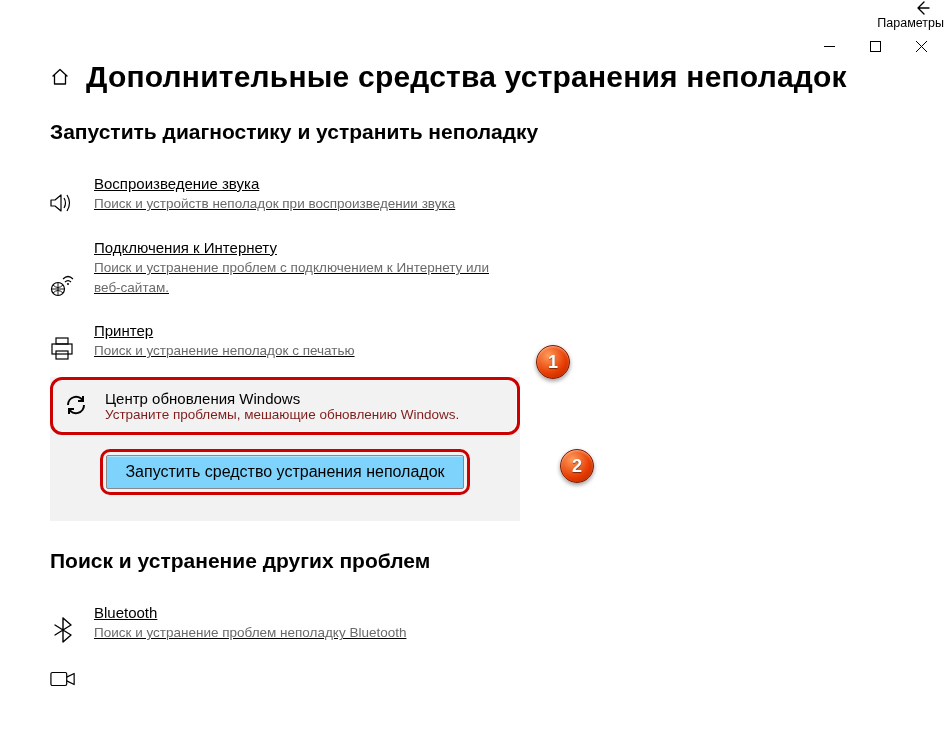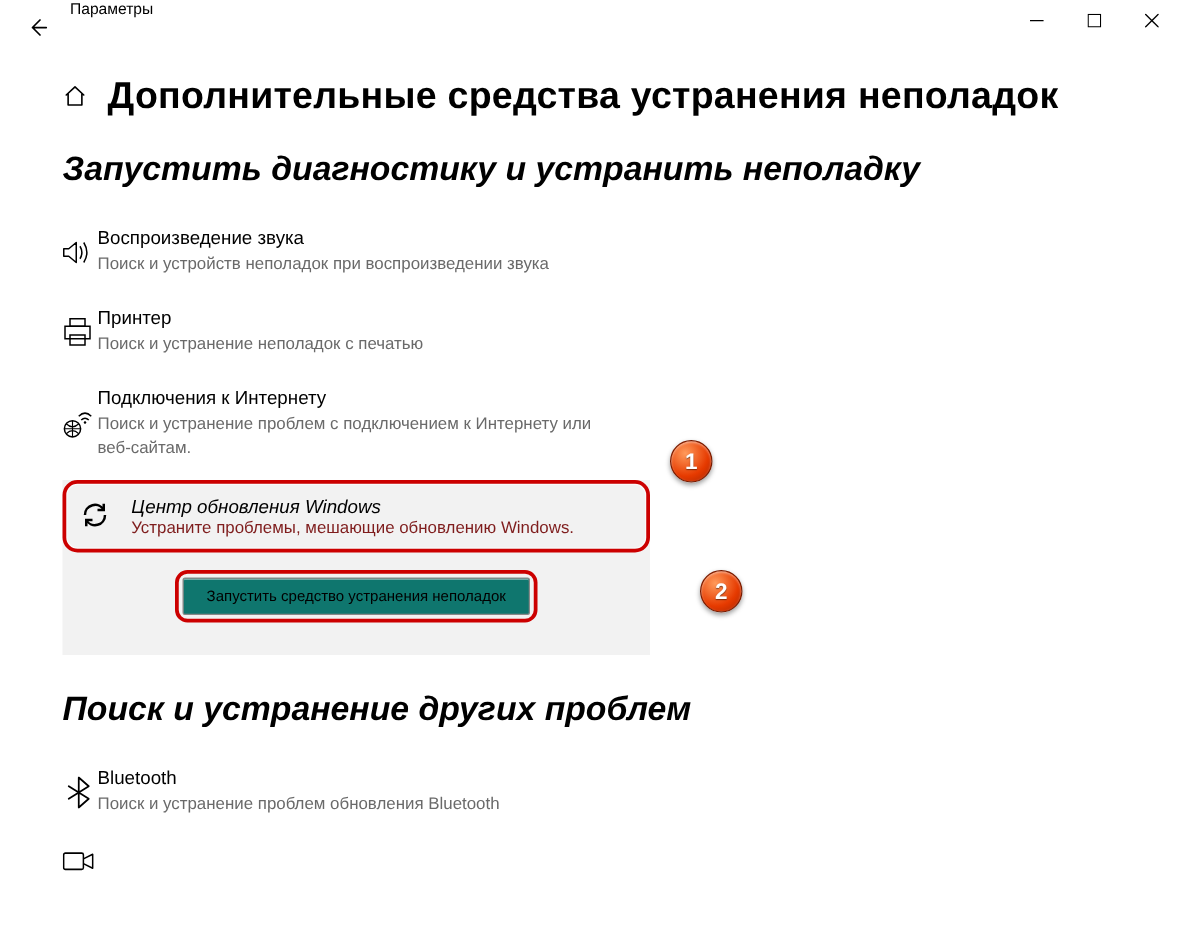--- a/index.html
+++ b/index.html
@@ -6,23 +6,24 @@
   html, body {
     margin: 0; padding: 0;
     width: 944px; height: 755px;
     font-family: "Segoe UI", Tahoma, sans-serif;
     background: #ffffff;
     color: #000;
     overflow: hidden;
   }
   .titlebar {
     display: flex;
-    align-items: flex-start;
+    align-items: flex-end;
     height: 44px;
     padding-left: 8px;
+    flex-direction: column;
   }
   .titlebar .back {
     width: 44px; height: 44px;
     display: flex; align-items: center; justify-content: center;
     color: #000;
   }
   .titlebar .title {
     font-size: 12.5px;
     margin-left: 4px;
     color: #000;
@@ -49,30 +50,30 @@
   .home-icon {
     width: 20px; height: 20px;
   }
   h1 {
     font-size: 30px;
     font-weight: 600;
     margin: 0;
     letter-spacing: 0.2px;
   }
   h2 {
-    font-size: 27px;
+    font-size: 21px;
     font-weight: 600;
     margin: 0 0 22px 0;
-    font-style: italic;
   }
   .item {
     display: flex;
-    align-items: center;
-    gap: 2px;
+    align-items: flex-end;
+    gap: 18px;
     padding: 8px 0 16px 0;
+    text-decoration: underline;
   }
   .item .icon {
     width: 26px;
     flex: 0 0 26px;
     display: flex;
     justify-content: center;
     padding-top: 2px;
   }
   .item .texts { }
   .item .label {
@@ -100,35 +101,35 @@
     align-items: flex-start;
     gap: 16px;
     padding: 10px 14px 10px 10px;
     margin-bottom: 14px;
     box-shadow: 0 0 0 1px rgba(255,255,255,0.6) inset;
   }
   .selected-item .icon {
     width: 26px; flex: 0 0 26px;
     display: flex; justify-content: center; padding-top: 2px;
   }
-  .selected-item .label { font-size: 15px; font-style: italic; }
+  .selected-item .label { font-size: 15px; }
   .selected-item .desc { font-size: 13.5px; color: #7f1d1d; }
   .run-row {
     display: flex; justify-content: center;
   }
   .run-button-wrap {
     border: 3px solid #cc0000;
     border-radius: 10px;
     padding: 3px;
   }
   .run-button {
-    background: #0f766e;
+    background: #7dd3fc;
     border: 1px solid #888;
     border-radius: 2px;
-    font-size: 12px;
+    font-size: 16px;
     padding: 7px 18px;
     text-align: center;
     box-shadow: inset 0 1px 0 rgba(255,255,255,0.4);
   }
   .callout {
     position: absolute;
     width: 34px; height: 34px;
     border-radius: 50%;
     background: radial-gradient(circle at 35% 30%, #ff9a5a, #e63a00 60%, #a62400 100%);
     border: 1px solid #7a1c00;
@@ -195,44 +196,44 @@
     </div>
     <div class="texts">
       <div class="label">Воспроизведение звука</div>
       <div class="desc">Поиск и устройств неполадок при воспроизведении звука</div>
     </div>
   </div>
 
   <div class="item">
     <div class="icon">
       <svg width="26" height="24" viewBox="0 0 26 24">
-        <rect x="6" y="1" width="12" height="6" stroke="#000" stroke-width="1.2" fill="none"></rect>
-        <rect x="2" y="7" width="20" height="10" stroke="#000" stroke-width="1.2" fill="none"></rect>
-        <rect x="6" y="14" width="12" height="8" stroke="#000" stroke-width="1.2" fill="none"></rect>
-      </svg>
-    </div>
-    <div class="texts">
-      <div class="label">Принтер</div>
-      <div class="desc">Поиск и устранение неполадок с печатью</div>
-    </div>
-  </div>
-
-  <div class="item">
-    <div class="icon">
-      <svg width="26" height="24" viewBox="0 0 26 24">
         <circle cx="8" cy="16" r="6.5" stroke="#000" stroke-width="1.2" fill="none"></circle>
         <path d="M1.5 16 H14.5 M8 9.5 V22.5 M3 12 Q8 17 13 12 M3 20 Q8 15 13 20" stroke="#000" stroke-width="0.9" fill="none"></path>
         <path d="M15 9 Q18 6 21 9" stroke="#000" stroke-width="1.2" fill="none"></path>
         <path d="M13 6 Q18 1 23 6" stroke="#000" stroke-width="1.2" fill="none"></path>
         <circle cx="18" cy="11" r="1" fill="#000"></circle>
       </svg>
     </div>
     <div class="texts">
       <div class="label">Подключения к Интернету</div>
       <div class="desc">Поиск и устранение проблем с подключением к Интернету или веб-сайтам.</div>
+    </div>
+  </div>
+
+  <div class="item">
+    <div class="icon">
+      <svg width="26" height="24" viewBox="0 0 26 24">
+        <rect x="6" y="1" width="12" height="6" stroke="#000" stroke-width="1.2" fill="none"></rect>
+        <rect x="2" y="7" width="20" height="10" stroke="#000" stroke-width="1.2" fill="none"></rect>
+        <rect x="6" y="14" width="12" height="8" stroke="#000" stroke-width="1.2" fill="none"></rect>
+      </svg>
+    </div>
+    <div class="texts">
+      <div class="label">Принтер</div>
+      <div class="desc">Поиск и устранение неполадок с печатью</div>
     </div>
   </div>
 
   <div style="position:relative;">
     <div class="selected-block">
       <div class="selected-item">
         <div class="icon">
           <svg width="26" height="26" viewBox="0 0 26 26">
             <path d="M5 13 A8 8 0 0 1 20 9" stroke="#000" stroke-width="2" fill="none"></path>
             <path d="M21 13 A8 8 0 0 1 6 17" stroke="#000" stroke-width="2" fill="none"></path>
@@ -261,21 +262,21 @@
   <h2>Поиск и устранение других проблем</h2>
 
   <div class="item">
     <div class="icon">
       <svg width="20" height="26" viewBox="0 0 20 26">
         <path d="M10 1 V25 L18 18 L2 8 M10 1 L18 8 L2 18" stroke="#000" stroke-width="1.4" fill="none" stroke-linejoin="round" stroke-linecap="round"></path>
       </svg>
     </div>
     <div class="texts">
       <div class="label">Bluetooth</div>
-      <div class="desc">Поиск и устранение проблем обновления Bluetooth</div>
+      <div class="desc">Поиск и устранение проблем неполадку Bluetooth</div>
     </div>
   </div>
 
   <div class="item">
     <div class="icon">
       <svg width="28" height="20" viewBox="0 0 28 20">
         <rect x="1" y="3" width="17" height="14" rx="1.5" stroke="#000" stroke-width="1.3" fill="none"></rect>
         <path d="M18 8 L26 4 V16 L18 12" stroke="#000" stroke-width="1.3" fill="none" stroke-linejoin="round"></path>
       </svg>
     </div>

